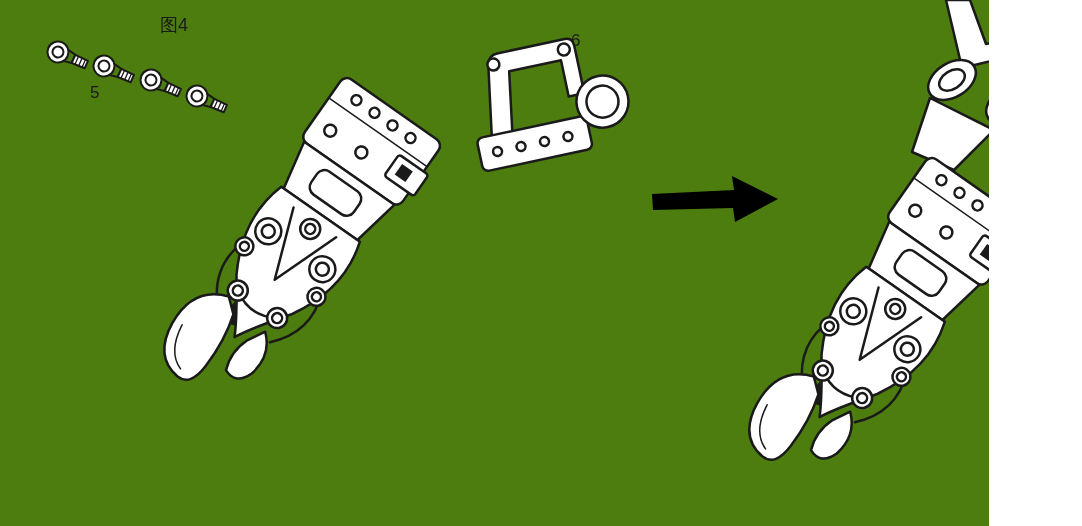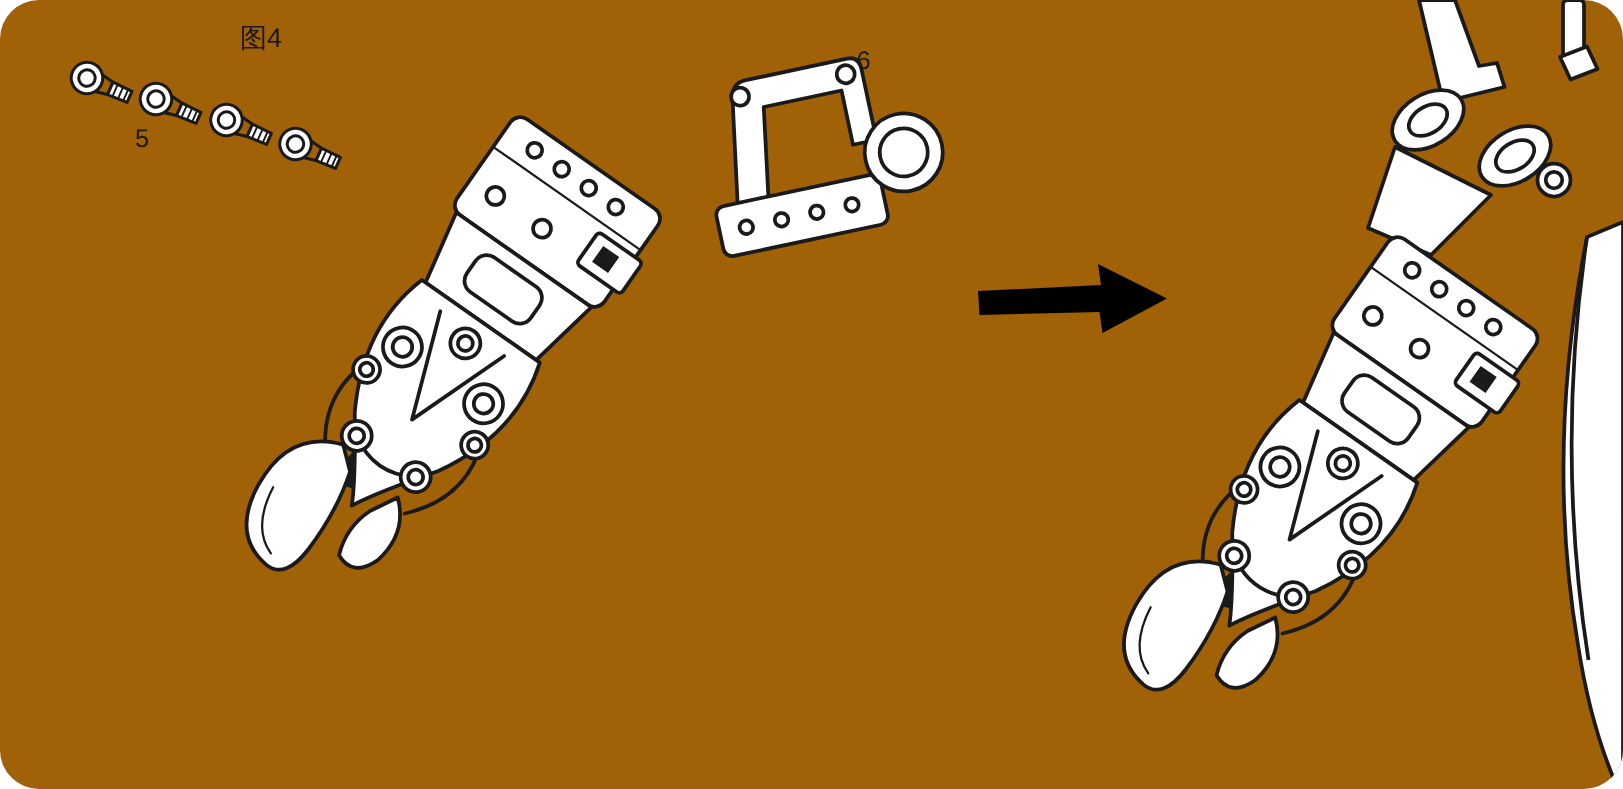--- a/index.html
+++ b/index.html
@@ -2,26 +2,25 @@
 <html><head>
 <meta charset="utf-8">
 <style>
   html, body {
     margin: 0;
     padding: 0;
     background: #ffffff;
   }
   .canvas {
     position: relative;
-    width: 1082px;
+    width: 989px;
     height: 526px;
-    background: #a16207;
+    background: #4d7c0f;
     overflow: hidden;
     font-family: "Liberation Sans", sans-serif;
-    border-radius: 26px;
   }
   .diagram-svg {
     position: absolute;
     left: 0;
     top: 0;
   }
   .part-label {
     position: absolute;
     color: #1a1a1a;
     font-size: 17px;

